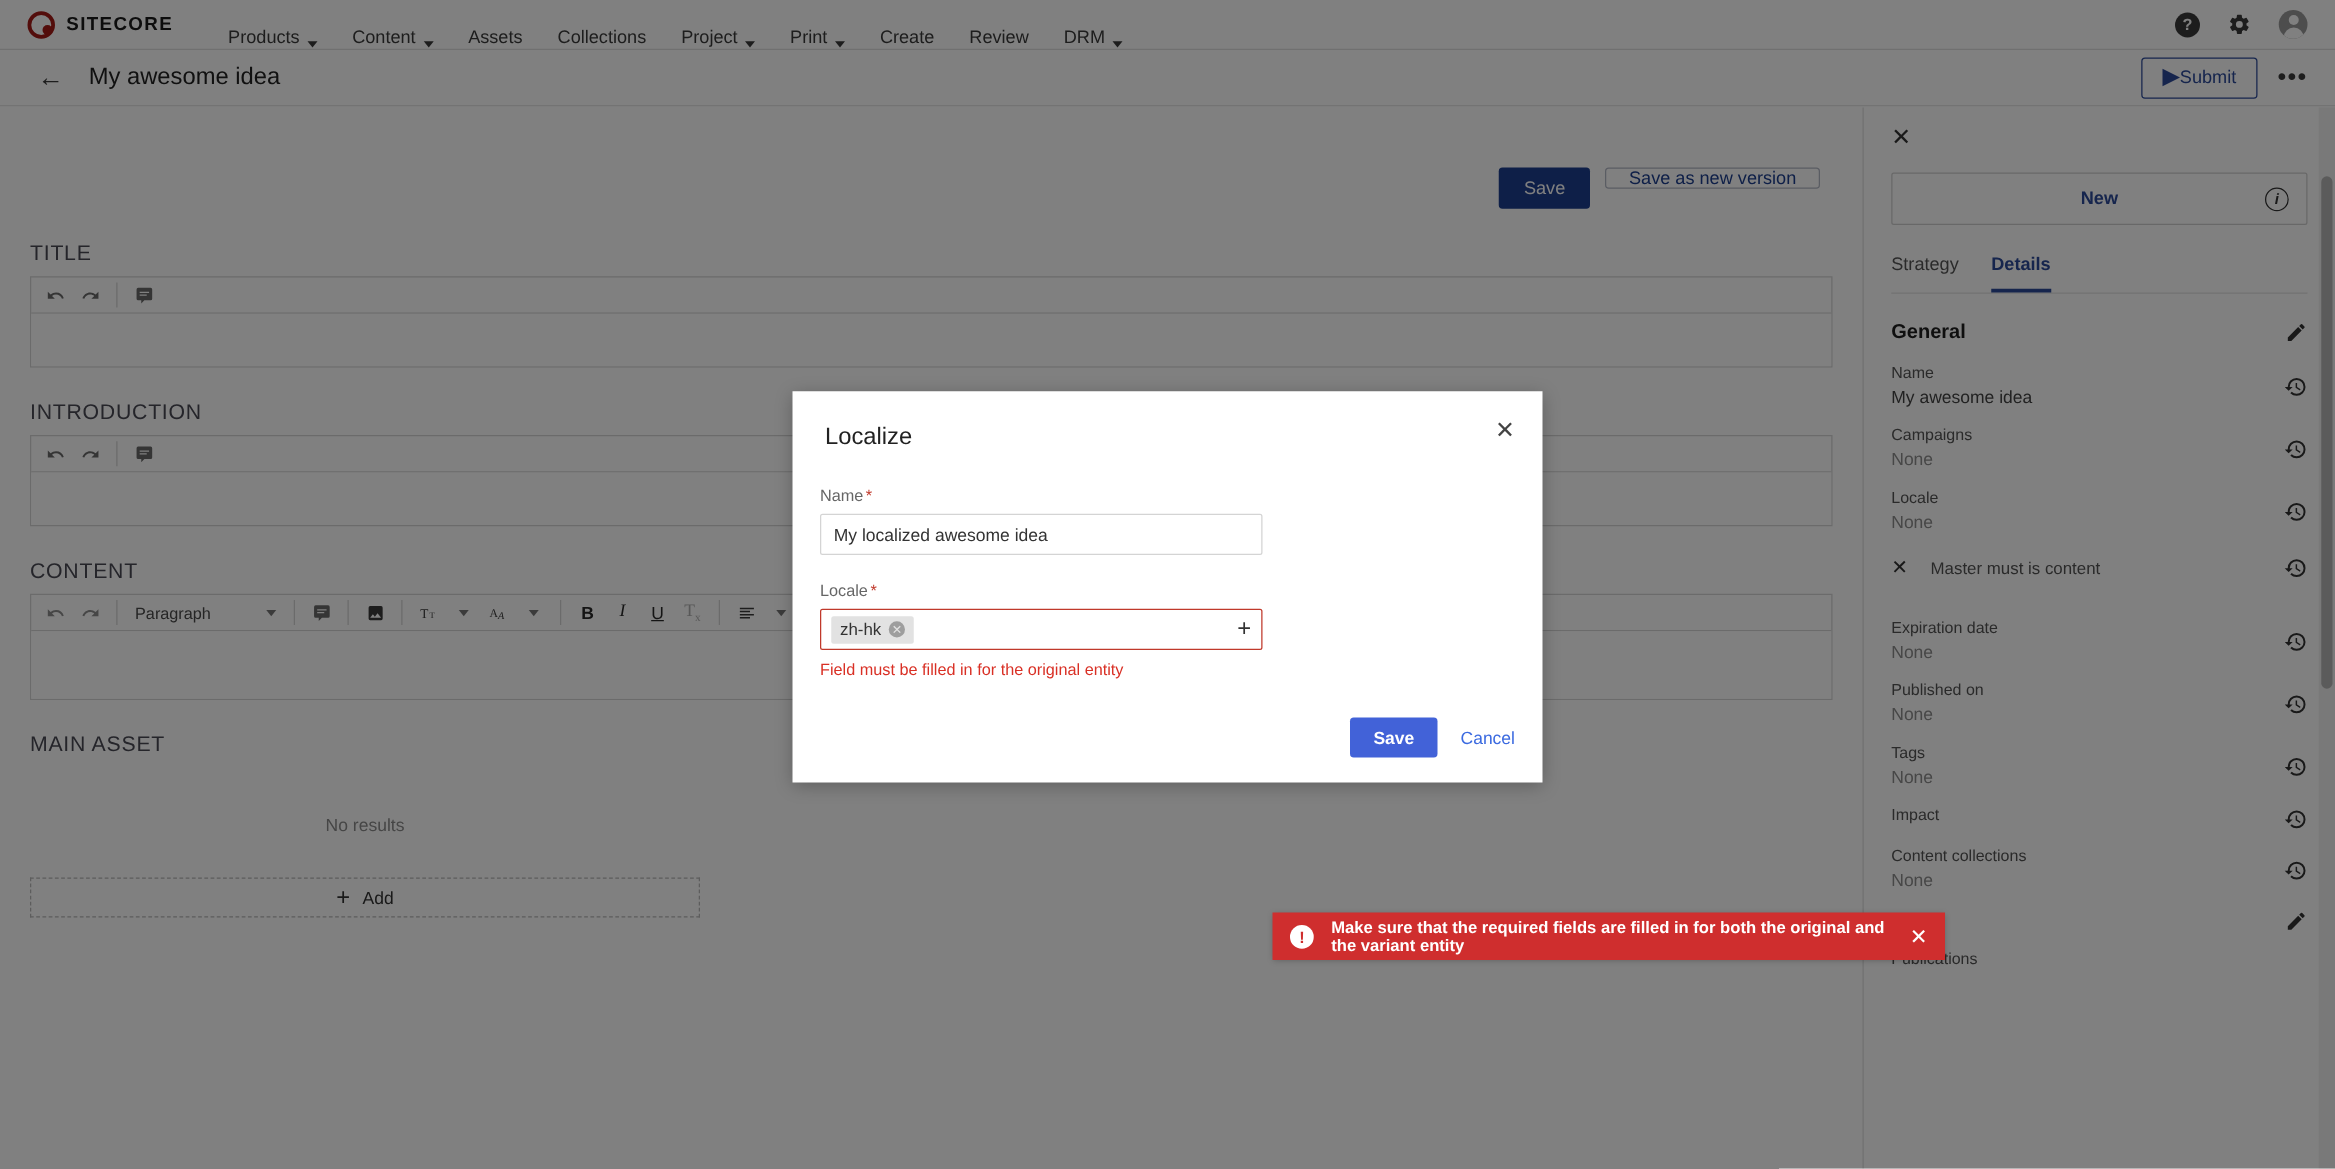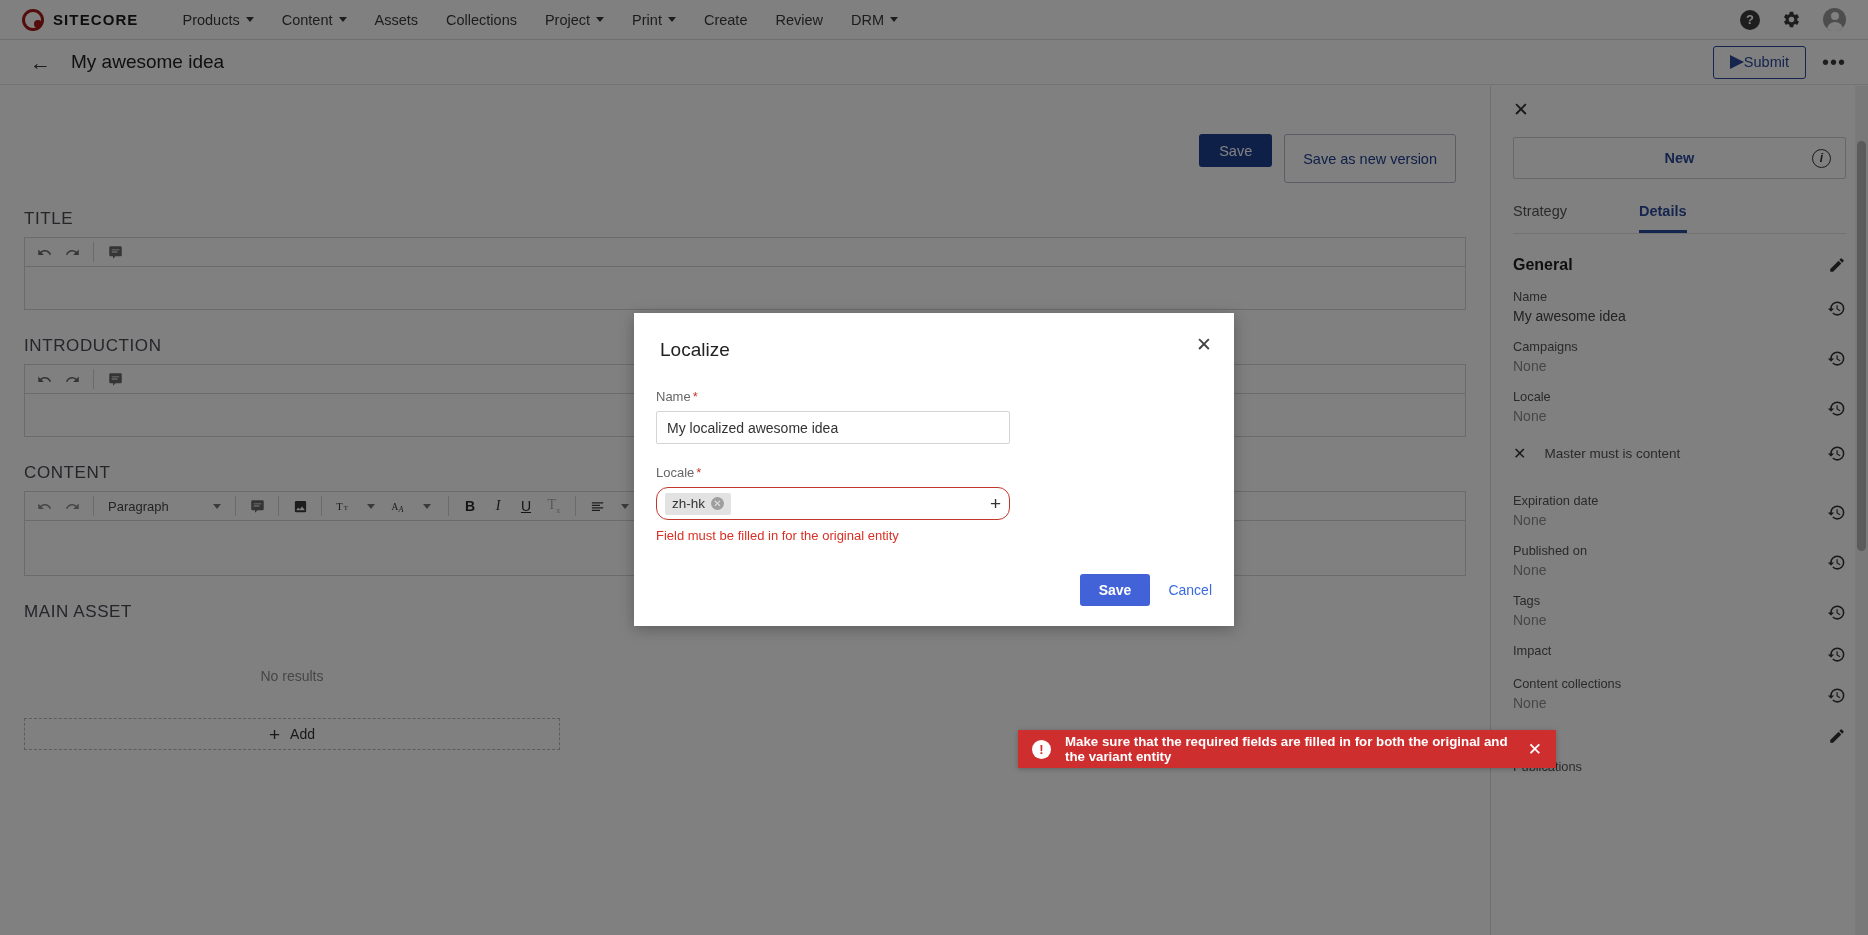--- a/index.html
+++ b/index.html
@@ -26,21 +26,21 @@
     width: 22px; height: 22px; border-radius: 50%;
     border: 3px solid #a61b16; position: relative; margin-right: 9px;
   }
   .logo-mark::after {
     content:""; position:absolute; width:8px; height:8px; border-radius:50%;
     background:#a61b16; right:-1px; bottom:0px;
   }
   .logo-text { font-size: 15px; font-weight: 700; letter-spacing: 1.1px; color: #1a1a1a; }
   .navitem {
     font-size: 14.5px; color: #3b3b3b; padding: 0 14px; height: 36px;
-    display: flex; align-items: center; cursor: pointer; white-space: nowrap;
+    display: flex; align-items: flex-end; cursor: pointer; white-space: nowrap;
   }
   .navitem .caret {
     margin-left: 6px; width: 0; height: 0;
     border-left: 4px solid transparent; border-right: 4px solid transparent;
     border-top: 5px solid #3b3b3b;
   }
   .nav-right { margin-left: auto; display: flex; align-items: center; margin-right: 22px; gap: 22px; }
   .icon-circle-dark {
     width: 20px; height: 20px; border-radius: 50%; background: #3b3b3b; color: #fff;
     font-size: 13px; font-weight: 700; display: flex; align-items: center; justify-content: center;
@@ -73,21 +73,21 @@
     background: #fff; padding: 0 24px; overflow: hidden;
   }
   .savebar { display: flex; justify-content: flex-end; gap: 12px; padding-top: 48px; padding-right: 10px; }
   .btn-primary {
     background: #1d3f8f; color: #fff; border: none; border-radius: 3px;
     height: 33px; padding: 0 20px; font-size: 14.5px; cursor: pointer;
     font-family: inherit;
   }
   .btn-outline {
     background: #fff; color: #1d3f8f; border: 1px solid #b4b9c6; border-radius: 3px;
-    height: 49px; padding: 0 18px; font-size: 14.5px; cursor: pointer;
+    height: 17px; padding: 0 18px; font-size: 14.5px; cursor: pointer;
     font-family: inherit;
   }
   .field-label {
     font-size: 17px; letter-spacing: .6px; color: #4a4a55; margin: 26px 0 8px 0;
     text-transform: uppercase;
   }
   .editor { border: 1px solid #d6d6d6; background: #fff; }
   .editor-toolbar {
     height: 29px; border-bottom: 1px solid #d6d6d6; display: flex; align-items: center;
     padding: 0 6px; gap: 2px;
@@ -125,21 +125,21 @@
     display: flex; align-items: center; justify-content: center; position: relative;
   }
   .new-badge .label { color: #2c4a9a; font-size: 14.5px; font-weight: 600; }
   .info-ic {
     position: absolute; right: 14px; width: 19px; height: 19px; border-radius: 50%;
     border: 1.6px solid #333; color: #333; font-size: 12px; font-style: italic;
     display: flex; align-items: center; justify-content: center; font-weight: 700; cursor: pointer;
   }
   .tabs { display: flex; gap: 26px; margin-top: 24px; border-bottom: 1px solid #e4e4e4; }
   .tab { font-size: 14.5px; color: #555; padding-bottom: 11px; cursor: pointer; }
-  .tab.active { color: #2c4a9a; font-weight: 700; border-bottom: 3px solid #2c4a9a; margin-left: 46px; }
+  .tab.active { color: #2c4a9a; font-weight: 700; border-bottom: 3px solid #2c4a9a; }
   .sect-head { display: flex; align-items: center; justify-content: space-between; margin-top: 22px; }
   .sect-title { font-size: 16px; font-weight: 700; color: #1f1f1f; }
   .prop { margin-top: 15px; display: flex; justify-content: space-between; align-items: flex-start; }
   .prop-key { font-size: 12.8px; color: #555; }
   .prop-val { font-size: 14px; color: #444; margin-top: 4px; }
   .prop-val.none { color: #8d8d8d; }
   .hist-ic { width: 19px; height: 19px; flex: 0 0 19px; margin-top: 10px; cursor: pointer; }
   .bool-row { display: flex; align-items: center; justify-content: space-between; margin-top: 20px; }
   .bool-left { display: flex; align-items: center; gap: 18px; }
   .x-glyph { font-size: 16px; color: #333; line-height: 1; }
@@ -159,21 +159,21 @@
   }
   .modal-title { font-size: 19px; color: #222; position: absolute; left: 26px; top: 26px; }
   .modal-x { position: absolute; right: 22px; top: 22px; font-size: 19px; color: #444; cursor: pointer; line-height:1;}
   .m-label { font-size: 13px; color: #666; margin-bottom: 7px; }
   .req { color: #c0392b; margin-left: 2px; }
   .m-input {
     width: 354px; height: 33px; border: 1px solid #d4d4d4; border-radius: 2px;
     padding: 0 10px; font-size: 14px; color: #333; font-family: inherit; background:#fff;
   }
   .m-tagfield {
-    width: 354px; height: 33px; border: 1px solid #c0392b; border-radius: 12px;
+    width: 354px; height: 33px; border: 1px solid #c0392b; border-radius: 2px;
     display: flex; align-items: center; padding: 0 8px; position: relative;
   }
   .chip {
     background: #e2e2e2; border-radius: 2px; height: 22px; display: flex; align-items: center;
     gap: 6px; padding: 0 7px; font-size: 13.5px; color: #333;
   }
   .chip-x {
     width: 13px; height: 13px; border-radius: 50%; background: #9e9e9e; color: #e2e2e2;
     font-size: 10px; display: flex; align-items: center; justify-content: center; cursor: pointer;
   }

